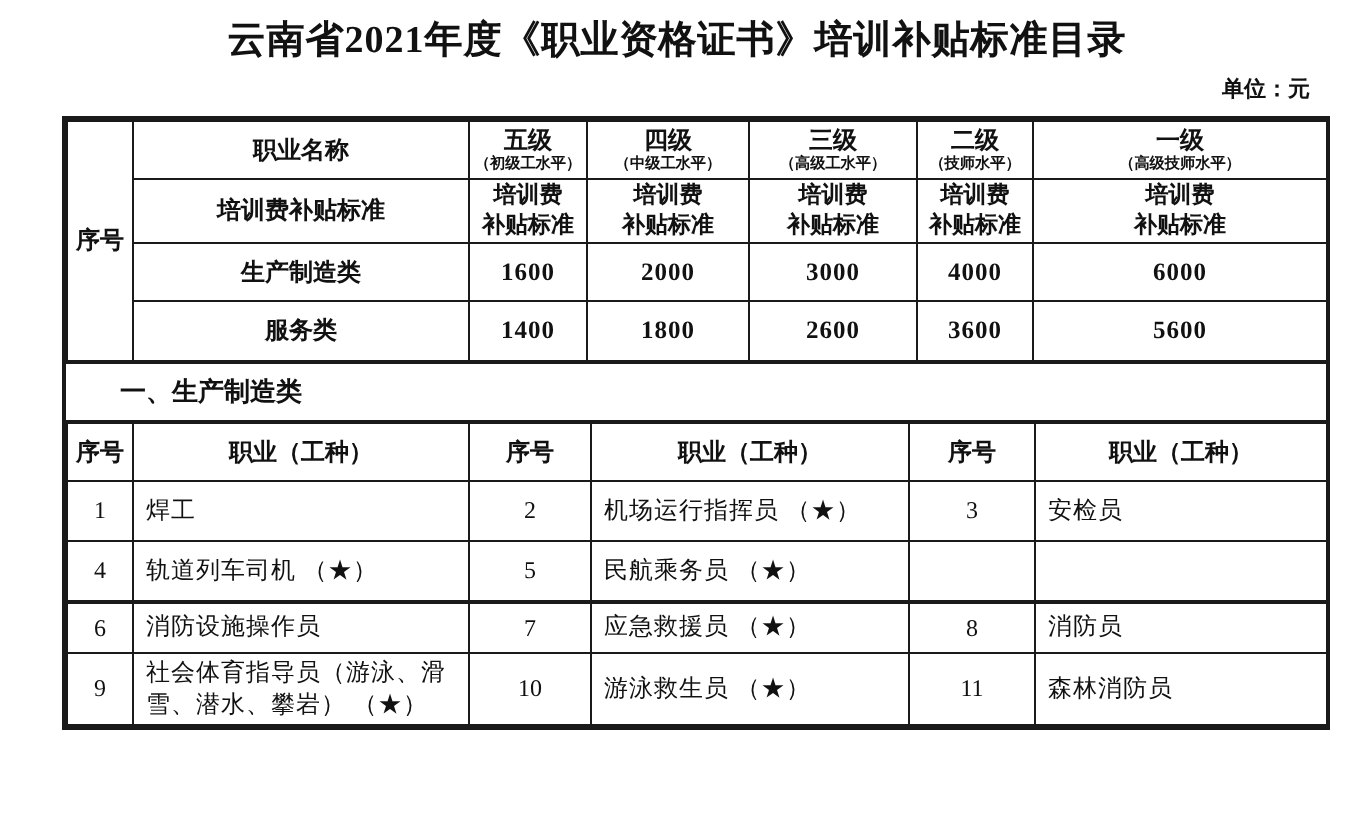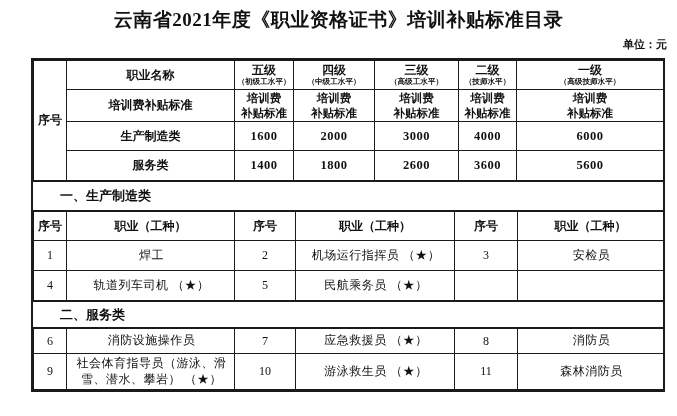--- a/index.html
+++ b/index.html
@@ -24,21 +24,21 @@
     width: 677px;
     text-align: center;
     font-size: 19px;
     font-weight: bold;
     letter-spacing: 0.5px;
     font-family: "Liberation Serif", serif;
   }
   .unit-label {
     position: absolute;
     top: 37px;
-    left: 12px;
+    left: 0;
     width: 655px;
     text-align: right;
     font-size: 11px;
     font-weight: bold;
     font-family: "Liberation Serif", serif;
   }
   .table-frame {
     position: absolute;
     top: 58px;
     left: 31px;
@@ -89,21 +89,21 @@
   .t-sub .head-cell {
     text-align: center;
     font-weight: bold;
     font-size: 12px;
   }
   .t-sub .no-cell {
     text-align: center;
     font-family: "Liberation Serif", serif;
   }
   .t-sub .occ-cell {
-    text-align: center;
+    text-align: left;
     padding: 2px 4px 2px 6px;
     font-family: "Liberation Serif", serif;
     letter-spacing: 0.5px;
     line-height: 1.3;
   }
 </style>
 </head>
 <body>
 
 <div class="page">
@@ -222,21 +222,20 @@
         <td class="no-cell">4</td>
         <td class="occ-cell">轨道列车司机 （★）</td>
         <td class="no-cell">5</td>
         <td class="occ-cell">民航乘务员 （★）</td>
         <td class="no-cell"></td>
         <td class="occ-cell"></td>
       </tr>
     </tbody>
       </table>
 
-    <div class="section-head" style="height:25px">二、服务类</div>
 
     <table class="t-sub">
       <colgroup>
         <col style="width:33px">
           <col style="width:168px">
           <col style="width:61px">
         <col style="width:159px">
           <col style="width:63px">
           <col style="width:146px">
       </colgroup>

